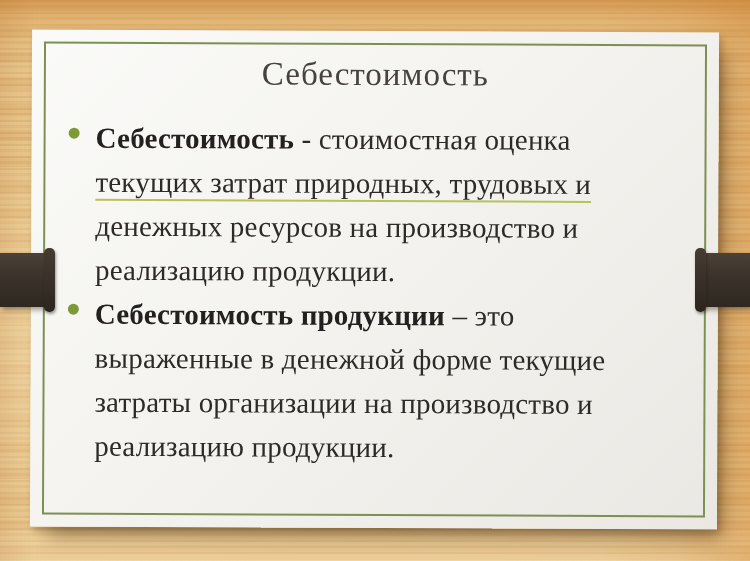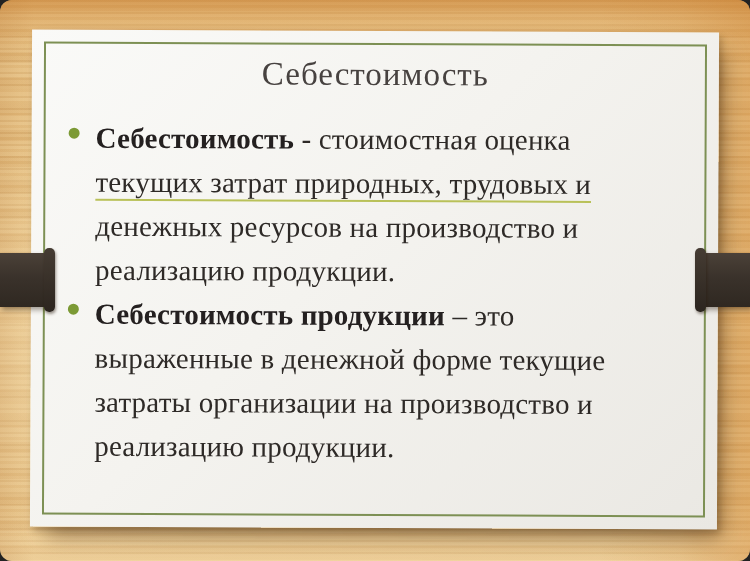--- a/index.html
+++ b/index.html
@@ -1,19 +1,18 @@
 <!DOCTYPE html>
 <html style="--wood-base: #e9c384; --card: #f4f3ef; --accent-border: #7d9054; --bullet-dot: #7c9a35; --underline: #b9c159; --clip: #3a322b; --title-text: #474240; --body-text: #2e2a27; --body-bold: #242020;"><head>
 <meta charset="utf-8">
 <style>
   html,body{margin:0;padding:0;background:#222;}
   .stage{
     position:relative;width:750px;height:561px;overflow:hidden;
     font-family:"Liberation Serif","DejaVu Serif",serif;
-    border-radius:12px;
   }
   .wood{
     position:absolute;inset:0;
     background:
       linear-gradient(180deg, rgba(198,120,40,.50) 0, rgba(198,120,40,.16) 28px, rgba(198,120,40,0) 62px),
       linear-gradient(90deg, rgba(160,95,35,.16) 0, rgba(160,95,35,0) 34px),
       linear-gradient(270deg, rgba(205,130,50,.38) 0, rgba(205,130,50,.12) 70px, rgba(205,130,50,0) 150px),
       linear-gradient(0deg, rgba(255,238,200,.30) 0, rgba(255,238,200,0) 52px),
       radial-gradient(ellipse 420px 300px at 12% 62%, rgba(250,230,185,.55), rgba(250,230,185,0) 70%),
       repeating-linear-gradient(180deg, rgba(120,70,20,.07) 0 2px, rgba(255,245,215,.10) 2px 5px, rgba(150,90,30,.05) 5px 8px, rgba(255,250,230,.06) 8px 12px),

